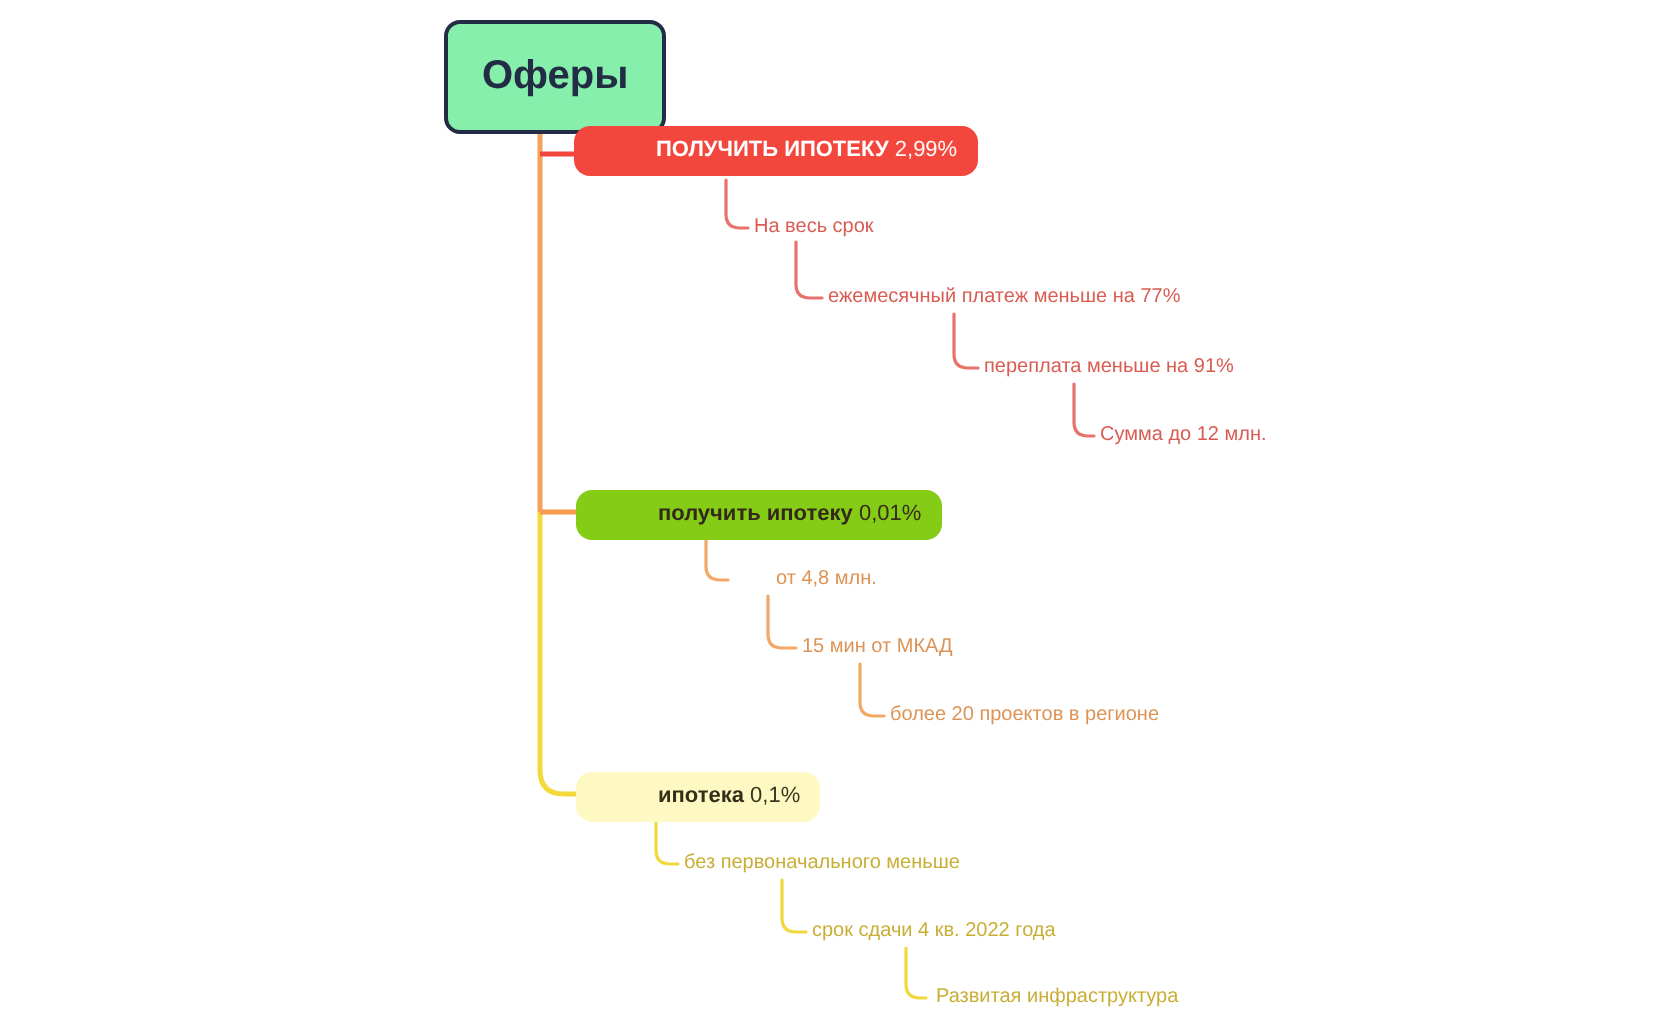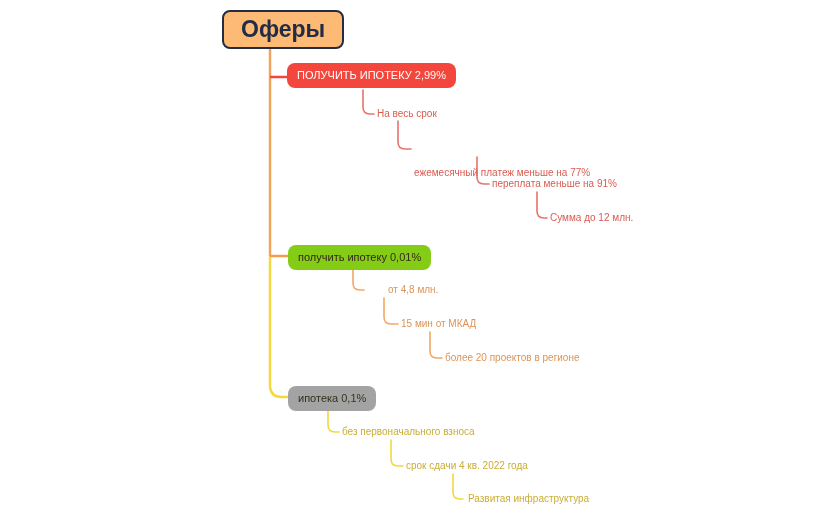--- a/index.html
+++ b/index.html
@@ -25,35 +25,36 @@
   }
   .node {
     position: absolute;
     white-space: nowrap;
     border-radius: 8px;
     box-sizing: border-box;
   }
   .root-node {
     left: 222px;
     top: 10px;
-    background: #fdba74;
+    background: #86efac;
     border: 2px solid #232c45;
-    padding: 4px 17px;
-    font-size: 23px;
+    padding: 15px 17px;
+    font-size: 20px;
     font-weight: bold;
     color: #232c45;
     border-radius: 8px;
   }
   .branch-node {
     padding: 5px 10px;
     font-size: 11px;
     line-height: 1.35;
   }
   .branch-node .node-bold {
-    font-weight: normal;
+    font-weight: bold;
+    margin-left: 31px;
   }
   .branch-node .node-value {
     font-weight: normal;
     opacity: 0.96;
   }
   .leaf {
     position: absolute;
     transform: translateY(-50%);
     font-size: 10px;
     line-height: 1.2;
@@ -90,35 +91,35 @@
   <div class="node root-node">
     <span>Оферы</span>
   </div>
 
   <div class="node branch-node" style="left: 287px; top: 63px; background-color: rgb(243, 71, 61); color: rgb(255, 255, 255);">
     <span class="node-bold">ПОЛУЧИТЬ ИПОТЕКУ</span>
     <span class="node-value">2,99%</span>
   </div>
 
   <div class="leaf" style="left: 377px; top: 114px; color: rgb(217, 91, 82);">На весь срок</div>
-  <div class="leaf" style="left: 414px; top: 149px; color: rgb(217, 91, 82); margin-top: 24px;">ежемесячный платеж меньше на 77%</div>
+  <div class="leaf" style="left: 414px; top: 149px; color: rgb(217, 91, 82);">ежемесячный платеж меньше на 77%</div>
   <div class="leaf" style="left: 492px; top: 184px; color: rgb(217, 91, 82);">переплата меньше на 91%</div>
   <div class="leaf" style="left: 550px; top: 218px; color: rgb(217, 91, 82);">Сумма до 12 млн.</div>
 
   <div class="node branch-node" style="left: 288px; top: 245px; background-color: #84cc16; color: rgb(51, 40, 26);">
     <span class="node-bold">получить ипотеку</span>
     <span class="node-value">0,01%</span>
   </div>
 
   <div class="leaf" style="left: 367px; top: 290px; color: rgb(221, 147, 85); margin-left: 21px;">от 4,8 млн.</div>
   <div class="leaf" style="left: 401px; top: 324px; color: rgb(221, 147, 85);">15 мин от МКАД</div>
   <div class="leaf" style="left: 445px; top: 358px; color: rgb(221, 147, 85);">более 20 проектов в регионе</div>
 
-  <div class="node branch-node" style="left: 288px; top: 386px; background-color: #a3a3a3; color: rgb(51, 48, 26);">
+  <div class="node branch-node" style="left: 288px; top: 386px; background-color: #fef9c3; color: rgb(51, 48, 26);">
     <span class="node-bold">ипотека</span>
     <span class="node-value">0,1%</span>
   </div>
 
-  <div class="leaf" style="left: 342px; top: 432px; color: rgb(201, 174, 53);">без первоначального взноса</div>
+  <div class="leaf" style="left: 342px; top: 432px; color: rgb(201, 174, 53);">без первоначального меньше</div>
   <div class="leaf" style="left: 406px; top: 466px; color: rgb(201, 174, 53);">срок сдачи 4 кв. 2022 года</div>
   <div class="leaf" style="left: 468px; top: 499px; color: rgb(201, 174, 53);">Развитая инфраструктура</div>
 
 </div>
 
 </body></html>

